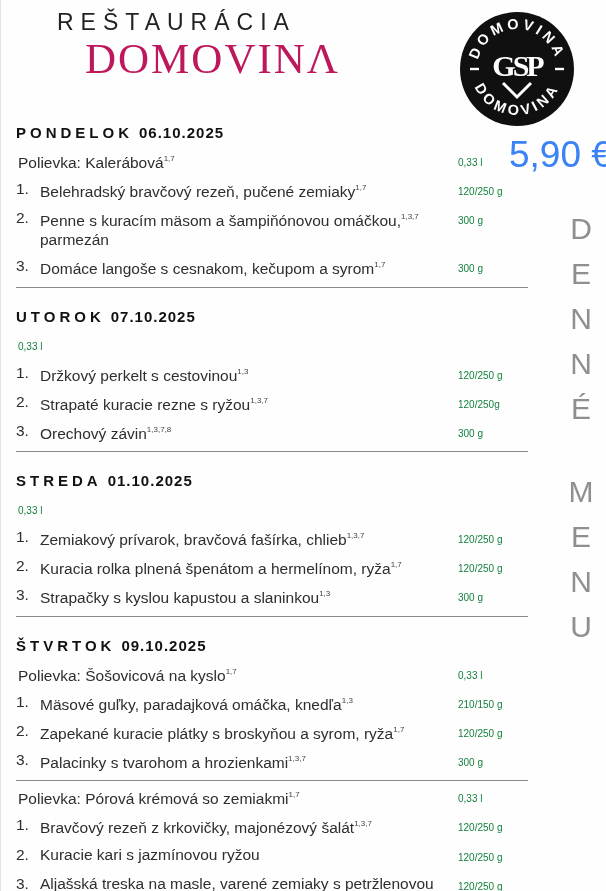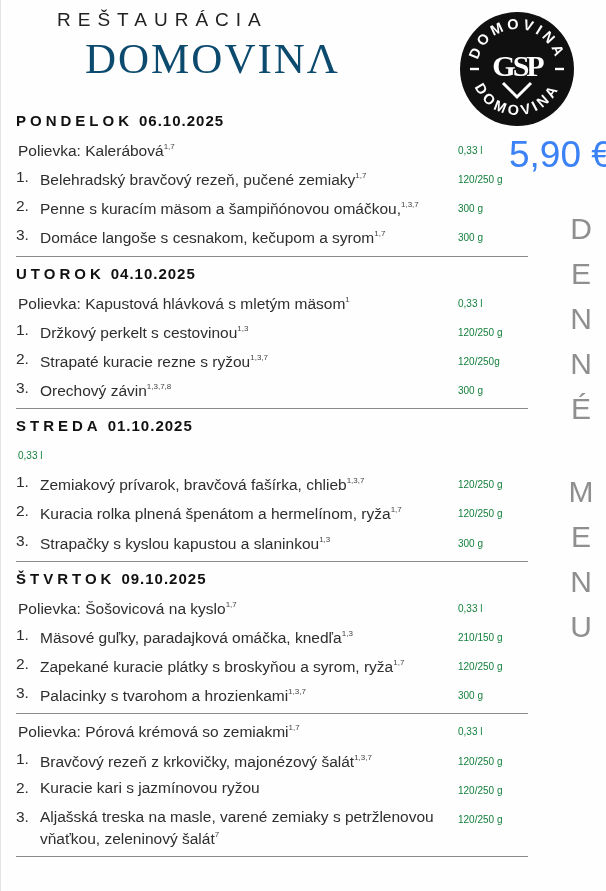--- a/index.html
+++ b/index.html
@@ -10,42 +10,42 @@
     font-family:"Liberation Sans",sans-serif;
     color:#2e2e2e;
     overflow:hidden;
     border-left:1px solid #e3e3e3;
     box-sizing:border-box;
   }
   
   .hdr{position:relative;height:104px;}
   .rest-label{
     position:absolute;left:56px;top:9px;
-    font-size:19px;letter-spacing:7px;font-weight:500;color:#222;
+    font-size:23px;letter-spacing:7px;font-weight:500;color:#222;
   }
   .rest-name{
     position:absolute;left:84px;top:34px;
     font-family:"Liberation Serif",serif;
-    font-size:43px;letter-spacing:2px;font-weight:500;color:#0c4a6e;
+    font-size:43px;letter-spacing:2px;font-weight:500;color:#be185d;
   }
   .logo{position:absolute;left:453px;top:6px;width:126px;height:126px;}
   .price{
     position:absolute;left:508px;top:134px;width:94px;
     font-size:37px;font-weight:500;color:#3b82f6;letter-spacing:0px;white-space:nowrap;
   }
   
   .days{padding-left:15px;}
   .day{
     width:512px;
     padding:5px 0 1px 0;
     border-bottom:1px solid #8a8a8a;
   }
   .day:first-child{border-top:none;}
   .day h2{
-    margin:2px 0 7px 0;
+    margin:14px 0 7px 0;
     font-size:15px;line-height:20px;color:#111;font-weight:700;
   }
   .day h2 .dname{letter-spacing:4px;}
   .day h2 .ddate{letter-spacing:1px;margin-left:6px;}
   .row{display:flex;align-items:flex-start;margin-bottom:7px;line-height:19px;}
   .row .num{flex:0 0 24px;font-size:15.5px;color:#2e2e2e;}
   .row .num:empty{flex:0 0 2px;}
   .row .txt{flex:1 1 auto;font-size:15.5px;color:#2e2e2e;padding-right:6px;}
   .row .txt sup{font-size:8px;position:relative;top:-1px;letter-spacing:0;color:#444;margin-top:33px;}
   .row .txt .cont{display:block;}
@@ -103,40 +103,39 @@
   </div>
 
   <div class="row">
     <span class="num">1.</span>
     <span class="txt">Belehradský bravčový rezeň, pučené zemiaky<sup>1,7</sup></span>
     <span class="amt">120/250 g</span>
   </div>
 
   <div class="row">
     <span class="num">2.</span>
-    <span class="txt">Penne s kuracím mäsom a šampiňónovou omáčkou,<sup>1,3,7</sup></span>
+    <span class="txt">Penne s kuracím mäsom a šampiňónovou omáčkou,<sup>1,3,7</sup><span class="cont">parmezán</span></span>
     <span class="amt">300 g</span>
   </div>
 
   <div class="row">
     <span class="num">3.</span>
     <span class="txt">Domáce langoše s cesnakom, kečupom a syrom<sup>1,7</sup></span>
     <span class="amt">300 g</span>
   </div>
 </div>
   </section>
 
   <section class="day">
     <h2>
-      <span class="dname">UTOROK</span><span class="ddate">04.10.2025</span>
-    </h2>
-    <div class="rows">
-  <div class="row">
-    <span class="num"></span>
-    <span class="txt">Polievka: Kapustová hlávková s mletým mäsom<sup>1</sup></span>
+      <span class="dname">UTOROK</span><span class="ddate">07.10.2025</span>
+    </h2>
+    <div class="rows">
+  <div class="row">
+    <span class="num"></span>
     <span class="amt">0,33 l</span>
   </div>
 
   <div class="row">
     <span class="num">1.</span>
     <span class="txt">Držkový perkelt s cestovinou<sup>1,3</sup></span>
     <span class="amt">120/250 g</span>
   </div>
 
   <div class="row">

